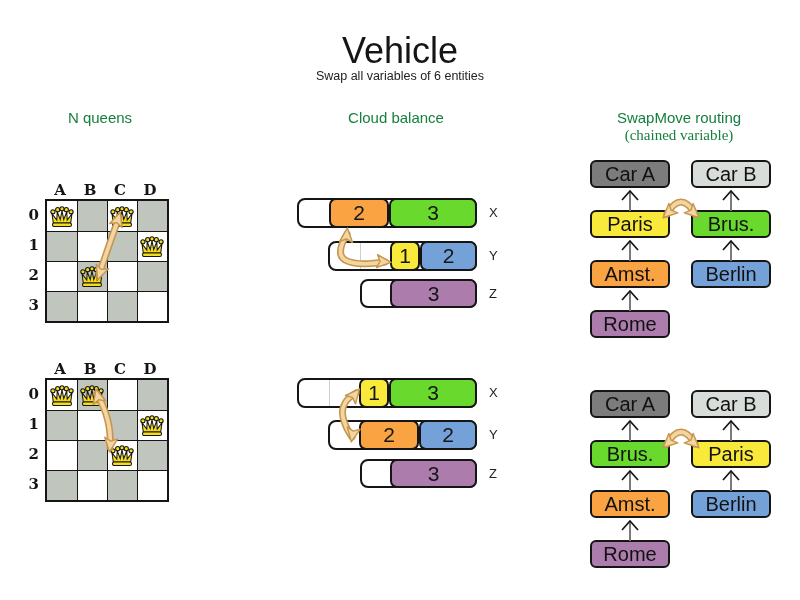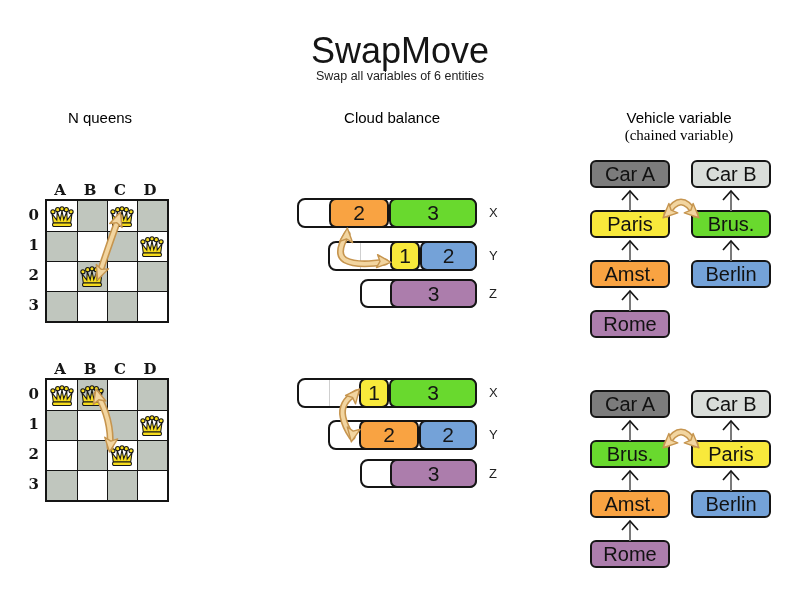--- a/index.html
+++ b/index.html
@@ -1,21 +1,21 @@
 <!DOCTYPE html>
 <html><head>
 <meta charset="utf-8">
 <style>
   html,body{margin:0;padding:0;background:#ffffff;}
   #page{position:relative;width:800px;height:600px;background:#ffffff;overflow:hidden;
         font-family:"Liberation Sans",sans-serif;color:#111;}
   .abs{position:absolute;}
   #title{left:0;right:0;top:30px;text-align:center;font-size:36px;color:#151515;}
   #subtitle{left:0;right:0;top:69px;text-align:center;font-size:12.5px;color:#222;}
-  .col-title{font-size:15px;color:#000000;text-align:center;white-space:nowrap;}
+  .col-title{font-size:15px;color:#15803d;text-align:center;white-space:nowrap;}
   
   .board{border:2px solid #151515;background:#fff;box-sizing:content-box;}
   .cell{position:absolute;width:30px;height:30px;}
   .cell.dark{background:#C0C6BE;}
   .gridline{position:absolute;background:#151515;}
   .board-col-label,.board-row-label{position:absolute;font-family:"DejaVu Serif",serif;
       font-weight:bold;font-size:15px;color:#151515;text-align:center;}
   .queen{position:absolute;}
   
   .cbar{position:absolute;background:#fff;border:2px solid #151515;border-radius:8px;box-sizing:border-box;}
@@ -26,26 +26,26 @@
   
   .vbox{position:absolute;width:80px;height:28px;border:2px solid #151515;border-radius:6px;
       box-sizing:border-box;display:flex;align-items:center;justify-content:center;
       font-size:20px;color:#111;}
   #overlay{position:absolute;left:0;top:0;pointer-events:none;}
 </style>
 </head>
 <body>
 
 <div id="page">
-  <div id="title" class="abs">SwapMove</div>
+  <div id="title" class="abs">Vehicle</div>
   <div id="subtitle" class="abs">Swap all variables of 6 entities</div>
 
   <div class="abs col-title" style="left:40px;top:109px;width:120px;">N queens</div>
-  <div class="abs col-title" style="left:320px;top:109px;width:120px;text-align:right;">Cloud balance</div>
-  <div class="abs col-title" style="left:609px;top:109px;width:140px;">Vehicle variable</div>
+  <div class="abs col-title" style="left:336px;top:109px;width:120px;">Cloud balance</div>
+  <div class="abs col-title" style="left:609px;top:109px;width:140px;">SwapMove routing</div>
   <div class="abs col-title" style="left:609px;top:127px;width:140px;font-family:Liberation Serif, serif;">(chained variable)</div>
 
   <div id="dynamic">
       <div class="abs board-col-label abs2" style="left: 45px; top: 181px; width: 30px;">A</div>
       <div class="abs board-col-label abs2" style="left: 75px; top: 181px; width: 30px;">B</div>
       <div class="abs board-col-label abs2" style="left: 105px; top: 181px; width: 30px;">C</div>
       <div class="abs board-col-label abs2" style="left: 135px; top: 181px; width: 30px;">D</div>
       <div class="abs board-row-label abs2" style="left: 23px; top: 206px; width: 16px; text-align: right;">0</div>
       <div class="abs board-row-label abs2" style="left: 23px; top: 236px; width: 16px; text-align: right;">1</div>
       <div class="abs board-row-label abs2" style="left: 23px; top: 266px; width: 16px; text-align: right;">2</div>

